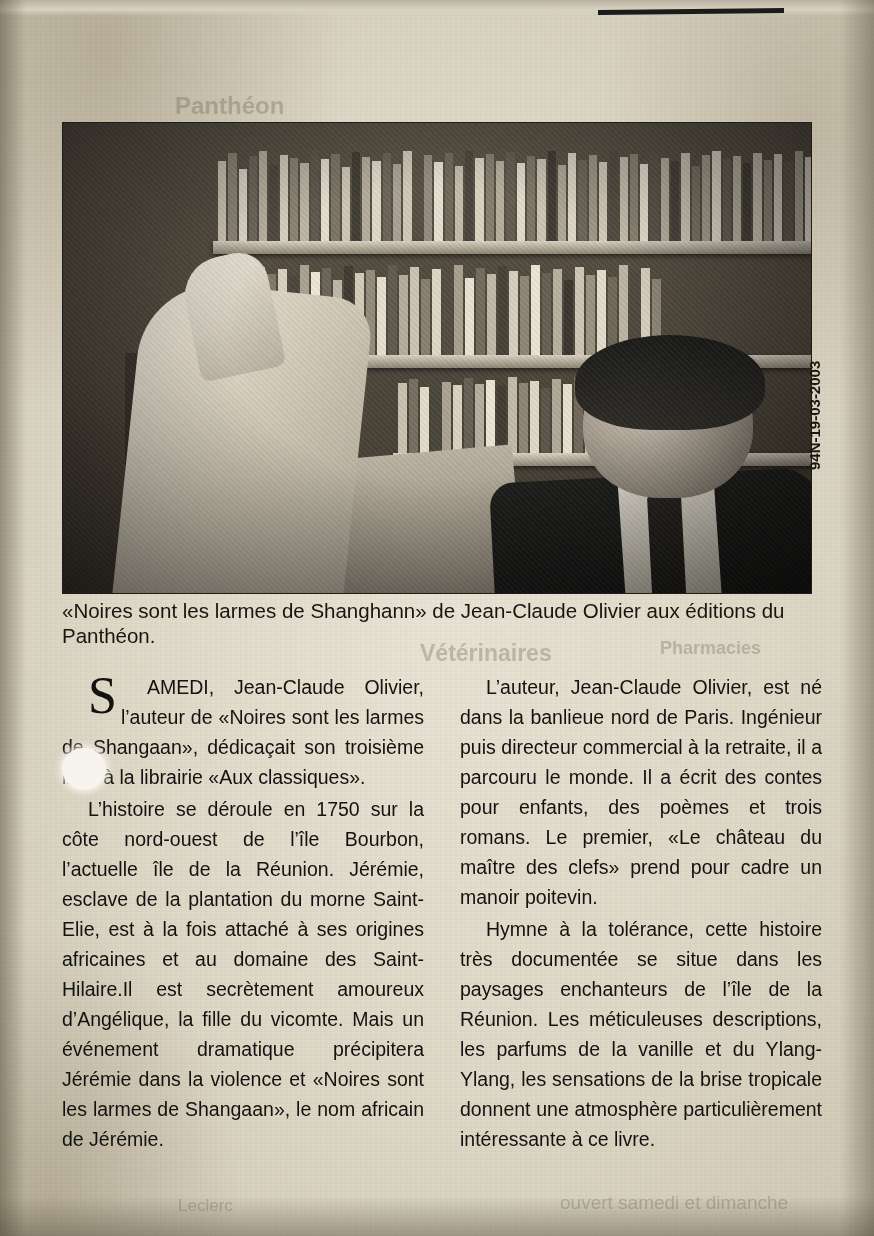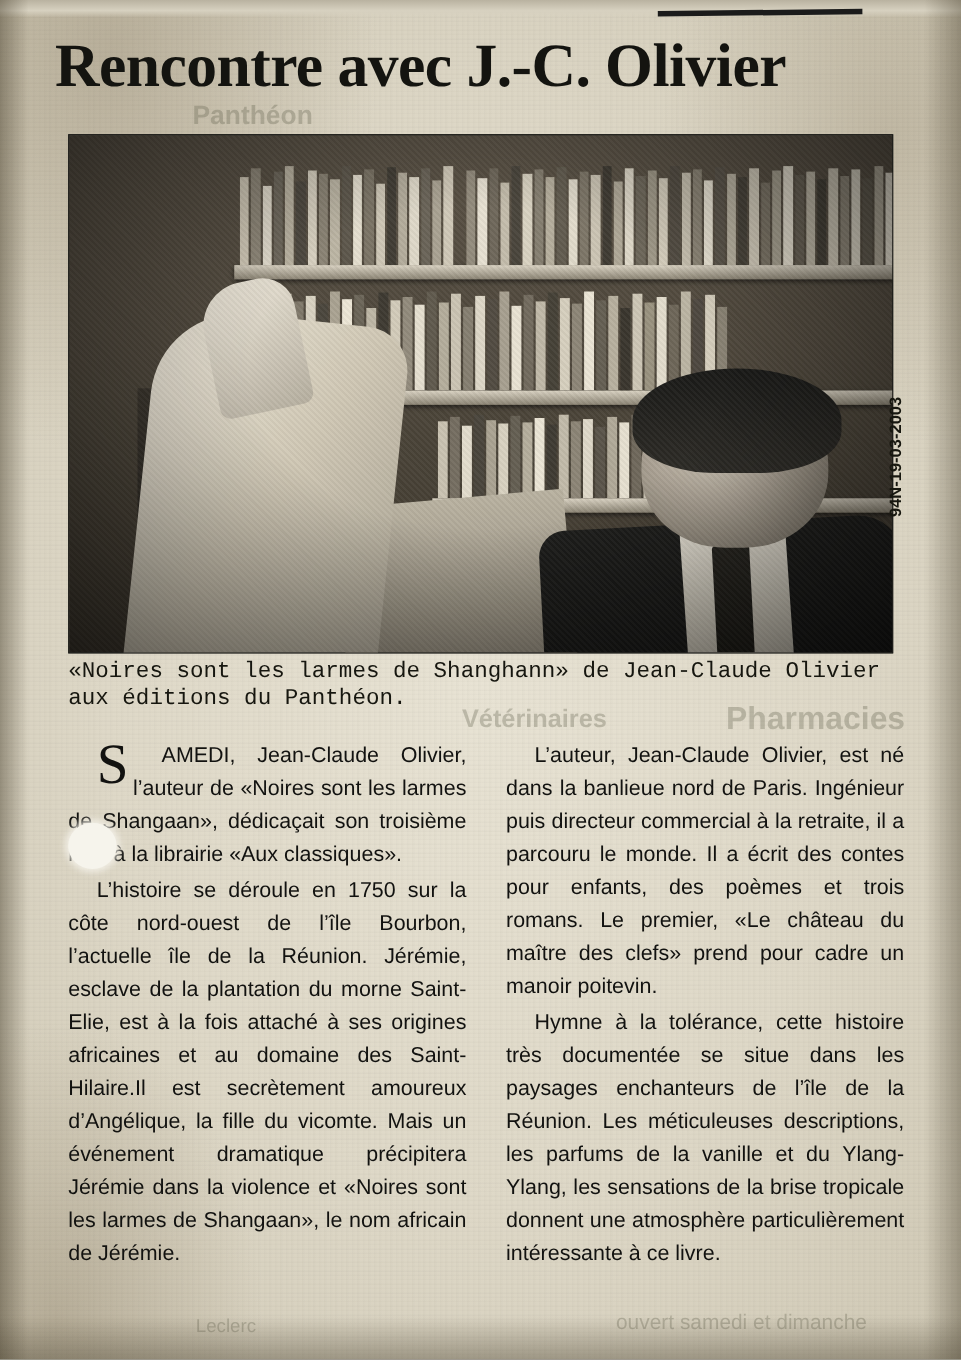--- a/index.html
+++ b/index.html
@@ -165,21 +165,21 @@
     font-size: 15px;
     color: #17170f;
     transform: rotate(-90deg);
     transform-origin: left top;
     white-space: nowrap;
   }
   .caption {
     position: absolute;
     left: 62px; top: 598px;
     width: 760px;
-    font-family: Liberation Mono, monospace;
+    font-family: Liberation Sans, sans-serif;
     font-size: 20.5px;
     line-height: 25px;
     color: #16160f;
   }
   
   .cols {
     position: absolute;
     left: 62px; top: 672px;
     width: 760px; height: 520px;
     display: flex;
@@ -215,21 +215,21 @@
     box-shadow: 0 0 6px 3px rgba(246,244,236,0.8);
   }
   
   .ghost {
     position: absolute;
     font-family: "Liberation Sans", sans-serif;
     font-weight: bold;
     color: rgba(90,88,70,0.30);
     white-space: nowrap;
   }
-  .ghost.g1 { left: 660px; top: 638px; font-size: 29px; text-align: center; }
+  .ghost.g1 { left: 660px; top: 638px; font-size: 18px; text-align: center; }
   .ghost.g2 { left: 420px; top: 640px; font-size: 23px; }
   .ghost.g3 { left: 175px; top: 92px; font-size: 24px; }
   .ghost.g4 { left: 560px; top: 1192px; font-size: 19px; font-weight: normal; }
   .ghost.g5 { left: 178px; top: 1196px; font-size: 17px; font-weight: normal; }
   .edge-shadow-left {
     position: absolute; left: 0; top: 0; width: 26px; height: 1236px;
     background: linear-gradient(90deg, rgba(70,62,44,0.45), rgba(70,62,44,0));
   }
   .edge-shadow-right {
     position: absolute; right: 0; top: 0; width: 34px; height: 1236px;
@@ -244,21 +244,20 @@
 <body>
 
 <div class="page">
   <div class="paper"></div>
   <div class="grain"></div>
   <div class="top-strip"></div>
   <div class="tear-line"></div>
 
   <div class="ghost g3">Panthéon</div>
 
-  <div class="headline">Rencontre avec J.-C. Olivier</div>
 
   <div class="photo">
     <div class="ph-layer shelf-bg"></div>
 
     <div class="ph-layer shelf-board" style="top:118px;"></div>
     <div class="ph-layer shelf-board" style="top:232px;"></div>
     <div class="ph-layer shelf-board" style="top:330px; left:330px; width:420px;"></div>
 
     <div class="books" style="left:155px; top:28px; width:595px; height:90px;">
       <div class="book" style="height:80px;background:#cfc7b5"></div>

